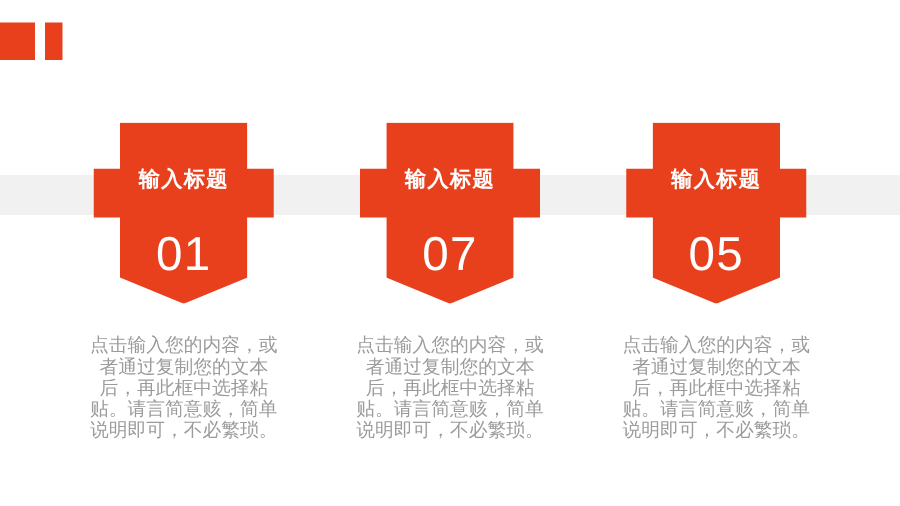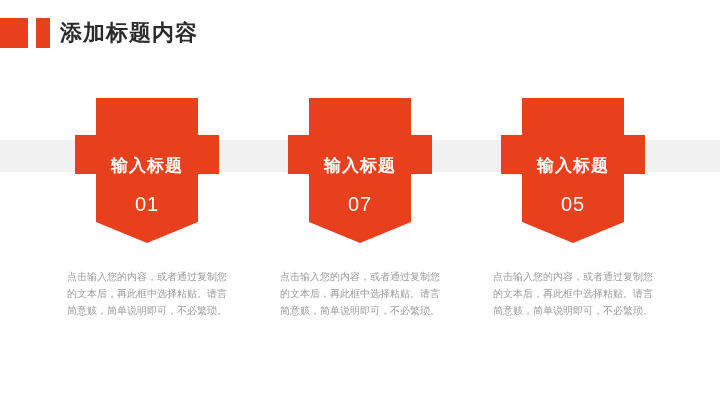--- a/index.html
+++ b/index.html
@@ -105,68 +105,67 @@
   
   .title-box {
     position: absolute;
     left: 50%;
     top: 135px;
     width: 144px;
     margin-left: -72px;
     height: 39px;
     background: #E8401C;
     display: flex;
-    align-items: flex-end;
+    align-items: flex-start;
     justify-content: center;
   }
   .title-box-label {
     color: #ffffff;
     font-size: 17px;
     font-weight: bold;
     letter-spacing: 1px;
     line-height: 1;
     white-space: nowrap;
   }
 
   
   .num {
     position: absolute;
     left: 0;
     top: 186px;
     width: 240px;
     text-align: center;
     color: #ffffff;
-    font-size: 20px;
+    font-size: 38px;
     font-weight: normal;
     letter-spacing: 1px;
     line-height: 36px;
   }
 
   
   .body-text {
     position: absolute;
     left: 50%;
     top: 268px;
     width: 160px;
     margin-left: -80px;
     text-align: center;
     color: #9b9b9b;
-    font-size: 10px;
+    font-size: 15px;
     line-height: 17px;
   }
 </style>
 </head>
 <body>
 
 <div id="slide">
 
   <div class="header">
     <div class="hdr-block-big"></div>
     <div class="hdr-block-small"></div>
-    <div class="hdr-title">添加标题内容</div>
   </div>
 
   <div class="gray-band"></div>
 
   <div class="columns">
 
     <div class="col col-0">
       <div class="arrow"></div>
       <div class="num">01</div>
       <div class="title-box">

